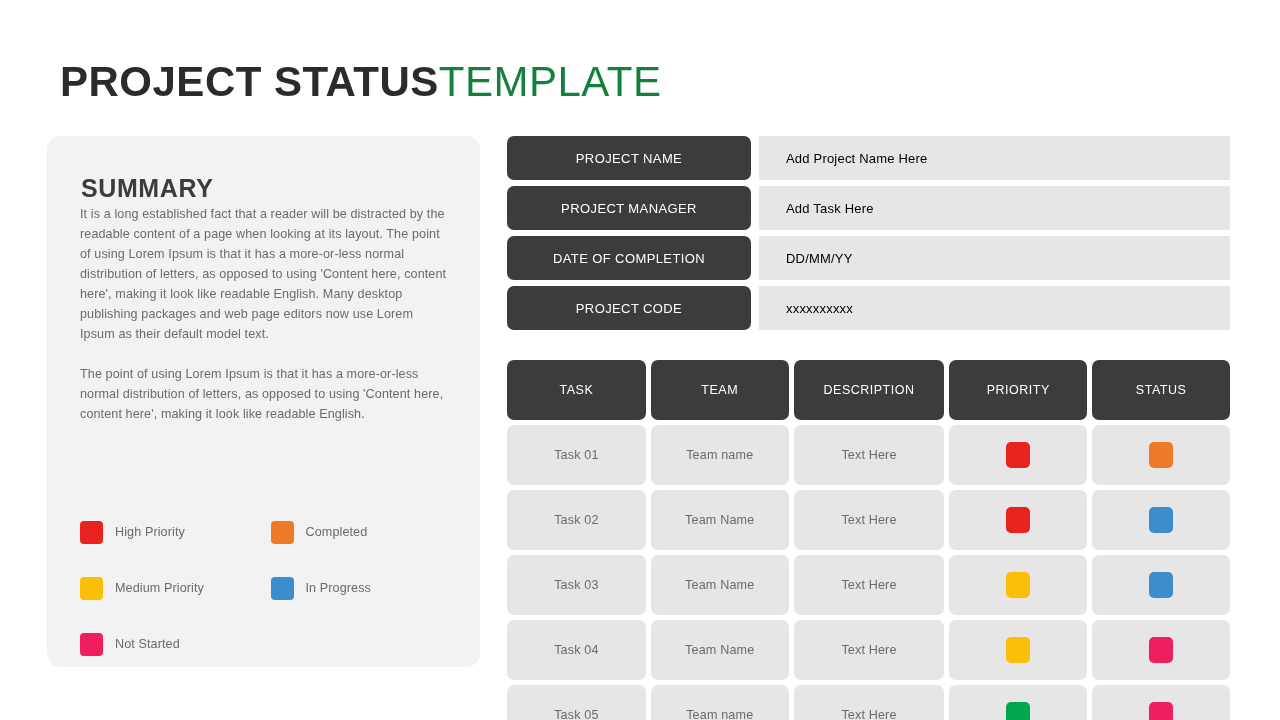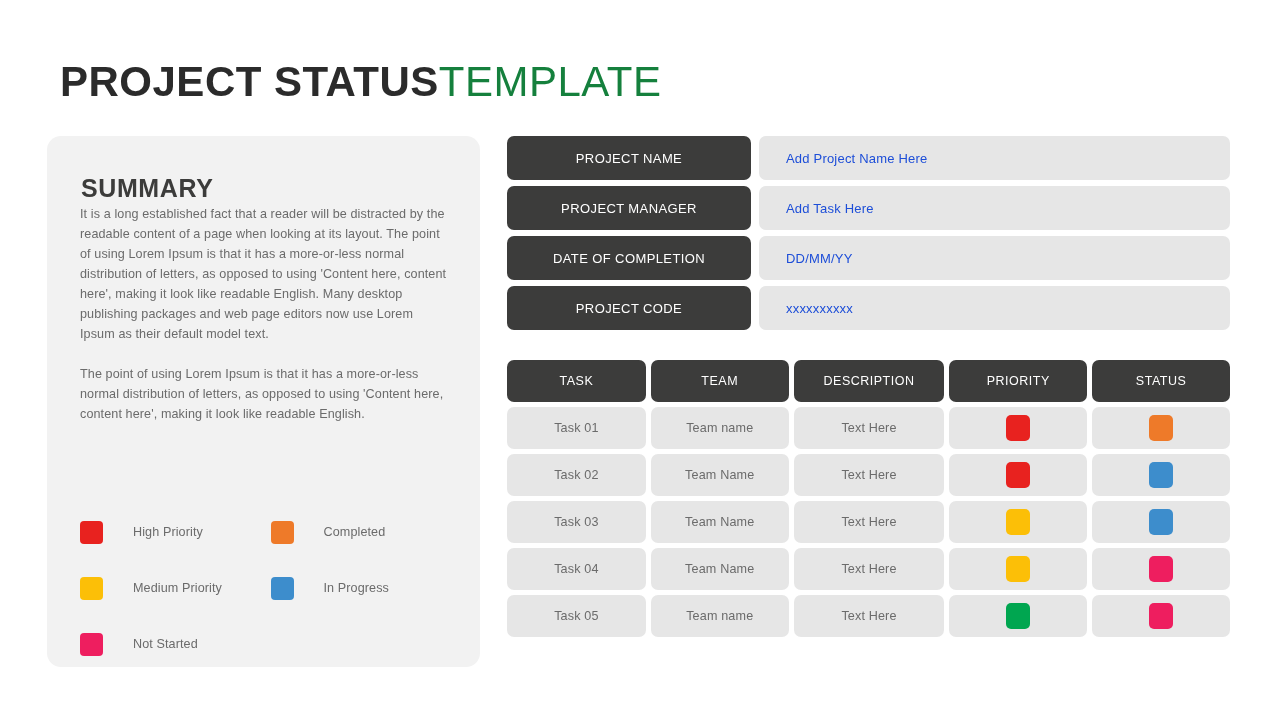--- a/index.html
+++ b/index.html
@@ -79,21 +79,21 @@
     top: 368px;
     width: 375px;
     display: grid;
     grid-template-columns: 1fr 1fr;
     grid-auto-rows: 56px;
     column-gap: 6px;
   }
   .legend-item {
     display: flex;
     align-items: center;
-    gap: 30px;
+    gap: 12px;
   }
   .legend-swatch {
     width: 23px;
     height: 23px;
     border-radius: 4px;
     flex: none;
   }
   .legend-label {
     font-size: 12.6px;
     color: #6b6b6b;
@@ -121,44 +121,44 @@
     font-size: 13px;
     letter-spacing: 0.4px;
     display: flex;
     align-items: center;
     justify-content: center;
   }
   .info-value {
     flex: 1;
     height: 44px;
     background: #e6e6e6;
-    border-radius: 7px;
+    border-radius: 1px;
     display: flex;
     align-items: center;
     padding-left: 27px;
     font-size: 13px;
-    color: #1d4ed8;
+    color: #000000;
     letter-spacing: 0.2px;
   }
 
   
   .task-table {
     position: absolute;
     left: 507px;
     top: 360px;
     width: 723px;
   }
   .table-row {
     display: flex;
     gap: 5px;
     margin-bottom: 5px;
   }
   .cell {
     border-radius: 7px;
-    height: 42px;
+    height: 60px;
     display: flex;
     align-items: center;
     justify-content: center;
   }
   .head-cell {
     background: #3c3c3b;
     color: #ffffff;
     font-size: 12.5px;
     letter-spacing: 0.5px;
   }

